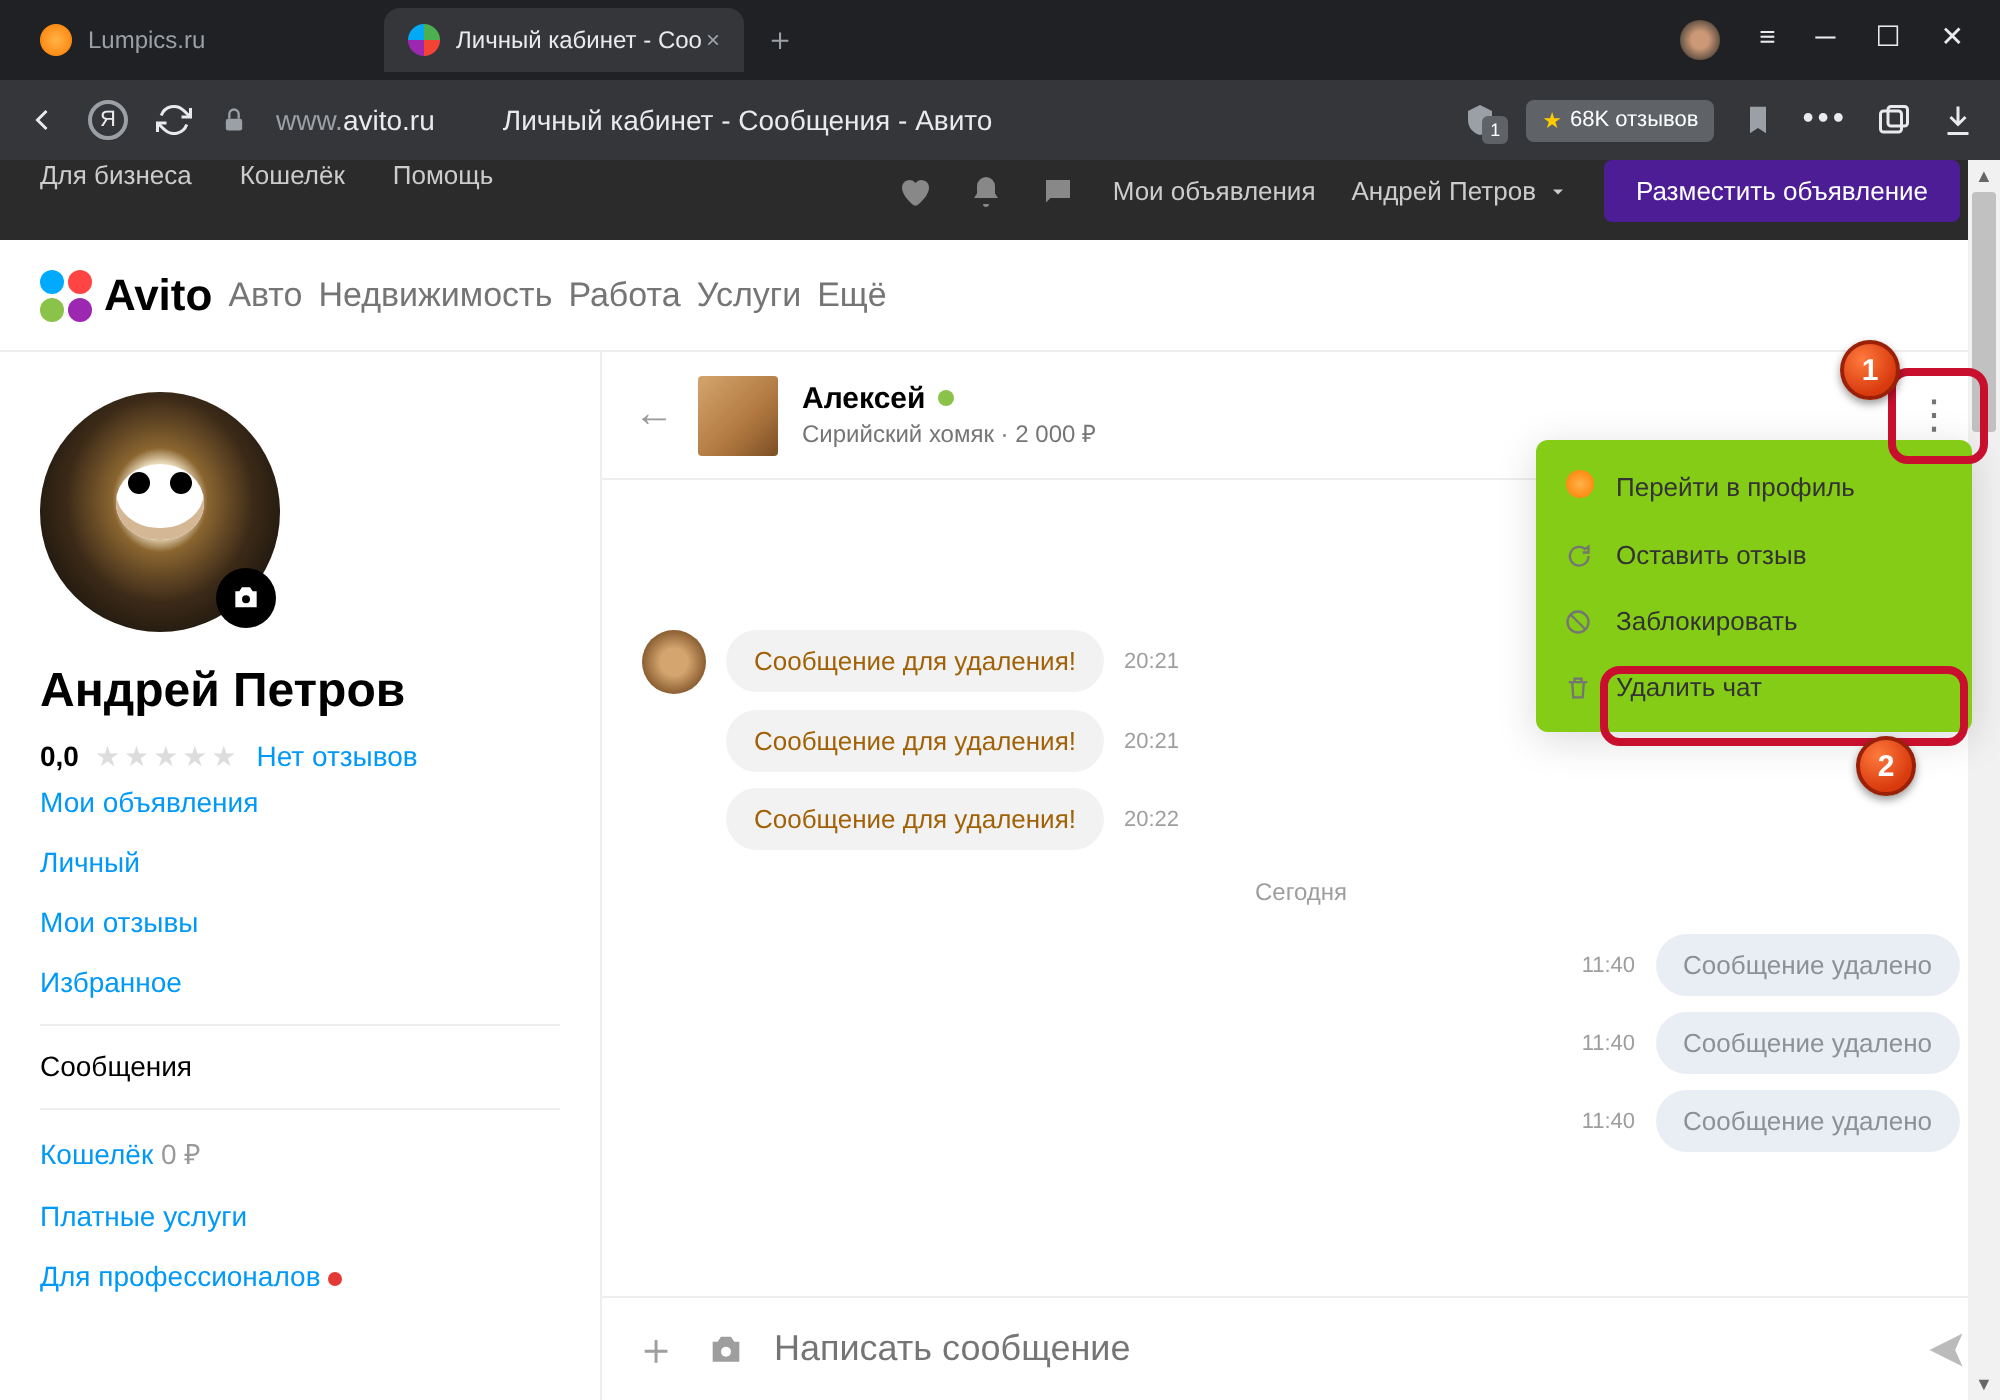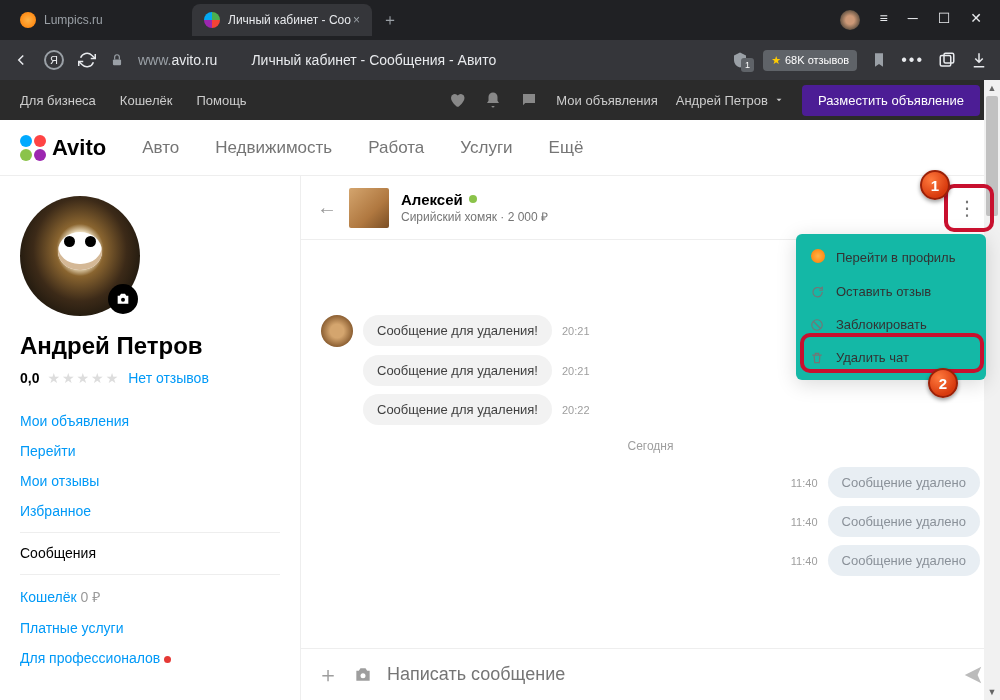--- a/index.html
+++ b/index.html
@@ -15,70 +15,70 @@
 .ava-small{width:20px;height:20px;border-radius:50%;background:radial-gradient(circle,#c97 30%,#654 70%)}
 .addrbar{height:40px;background:#35363a;display:flex;align-items:center;padding:0 12px;gap:14px;color:#9aa0a6}
 .addrbar .icn{cursor:pointer;display:flex;align-items:center;justify-content:center}
 .url-text{color:#9aa0a6;font-size:14px;flex:0 0 auto}
 .url-text .domain{color:#e8eaed}
 .page-title-bar{color:#e8eaed;font-size:14px;margin-left:20px;flex:1}
 .ext-badge{background:#5f6368;color:#fff;font-size:9px;padding:2px 4px;border-radius:3px;position:relative}
 .reviews-btn{background:#5f6368;color:#fff;font-size:11px;padding:4px 8px;border-radius:4px;display:flex;align-items:center;gap:4px}
 .star{color:#fc0}
 .content{height:620px;background:#fff;position:relative;overflow:hidden}
-.blackbar{height:40px;background:#2b2b2b;display:flex;align-items:center;padding:0 20px;color:#ccc;font-size:13px}
+.blackbar{height:40px;background:#2b2b2b;display:flex;align-items:flex-start;padding:0 20px;color:#ccc;font-size:13px}
 .blackbar .bitem{margin-right:24px;cursor:pointer}
 .blackbar .right{margin-left:auto;display:flex;align-items:center;gap:18px}
 .blackbar .ic{color:#888;cursor:pointer}
 .postbtn{background:#4c1d95;color:#fff;padding:8px 16px;border-radius:4px;cursor:pointer;font-size:13px}
 .user-dd{display:flex;align-items:center;gap:6px;cursor:pointer}
-.catbar{height:56px;border-bottom:1px solid #eee;display:flex;align-items:center;padding:0 20px;gap:36px}
+.catbar{height:56px;border-bottom:1px solid #eee;display:flex;align-items:center;padding:0 20px;gap:8px}
 .avito-logo{display:flex;align-items:center;font-weight:bold;font-size:22px;color:#000}
 .logo-dots{display:grid;grid-template-columns:12px 12px;gap:2px;margin-right:6px}
 .logo-dots span{width:12px;height:12px;border-radius:50%}
 .catlink{color:#0099f7;font-size:17px;cursor:pointer}
 .catlink.muted{color:#757575}
 .main{display:flex;height:524px}
 .sidebar{width:300px;padding:20px}
 .profile-pic{width:120px;height:120px;border-radius:50%;background:radial-gradient(ellipse at 50% 45%,#e8d8b8 0%,#e8d8b8 20%,#8a6530 28%,#3c2a18 55%,#1a150c 80%);position:relative;margin-bottom:16px}
 .profile-pic::after{content:"";position:absolute;width:44px;height:38px;background:#fff;border-radius:50% 50% 48% 48%;left:38px;top:36px;box-shadow:inset 0 -6px 0 #d4b896}
 .owl-eyes{position:absolute;top:40px;left:44px;display:flex;gap:10px;z-index:2}
 .owl-eyes span{width:11px;height:11px;background:#000;border-radius:50%}
 .cambadge{position:absolute;right:2px;bottom:2px;width:30px;height:30px;background:#000;border-radius:50%;display:flex;align-items:center;justify-content:center;color:#fff;cursor:pointer}
 .pname{font-size:24px;font-weight:bold;margin-bottom:10px}
-.rating-row{display:flex;align-items:center;gap:8px;margin-bottom:20px;font-size:14px}
+.rating-row{display:flex;align-items:center;gap:8px;font-size:14px}
 .stars-empty{color:#ddd;letter-spacing:2px}
 .noreview{color:#0099f7;cursor:pointer}
 .navlist{list-style:none}
 .navlist li{padding:7px 0;font-size:14px;color:#0099f7;cursor:pointer}
 .navlist li.active{color:#000;font-weight:normal}
 .navlist li.sep{border-top:1px solid #eee;margin-top:6px;padding-top:12px}
 .wallet-amt{color:#999}
 .prof-dot{display:inline-block;width:7px;height:7px;background:#e53935;border-radius:50%;margin-left:4px}
 .chat{flex:1;border-left:1px solid #eee;display:flex;flex-direction:column;position:relative}
 .chat-hdr{height:64px;border-bottom:1px solid #eee;display:flex;align-items:center;padding:0 16px;gap:12px}
 .backarr{color:#999;cursor:pointer;font-size:20px}
 .chat-ava{width:40px;height:40px;border-radius:2px;background:linear-gradient(135deg,#d4a56e 0%,#b07840 60%,#7a4e24 100%)}
 .chat-title{display:flex;align-items:center;gap:6px;font-weight:bold;font-size:15px}
 .online-dot{width:8px;height:8px;background:#8bc34a;border-radius:50%}
 .chat-sub{font-size:12px;color:#757575}
 .kebab{margin-left:auto;width:34px;height:34px;display:flex;align-items:center;justify-content:center;cursor:pointer;font-size:20px;color:#757575;position:relative}
 .chat-body{flex:1;padding:16px 20px;overflow:hidden;position:relative}
 .msg-row{display:flex;align-items:flex-start;gap:10px;margin-bottom:8px}
 .msg-row.right{justify-content:flex-end}
 .msg-ava{width:32px;height:32px;border-radius:50%;background:radial-gradient(circle,#d4a56e 30%,#7a4e24 80%);flex-shrink:0}
-.bubble{background:#f2f2f2;padding:8px 14px;border-radius:18px;font-size:13px;color:#404040;max-width:260px}
+.bubble{background:#f2f2f2;padding:8px 14px;border-radius:18px;font-size:13px;color:#a16207;max-width:260px}
 .bubble.sent{background:#cce8ff}
 .bubble.deleted{background:#e8eef3;color:#8a9199}
 .ts{font-size:11px;color:#9e9e9e;align-self:center}
 .checks{color:#0099f7;font-size:11px}
 .date-div{text-align:center;font-size:12px;color:#9e9e9e;margin:14px 0}
 .composer{height:52px;border-top:1px solid #eee;display:flex;align-items:center;padding:0 16px;gap:14px;color:#9e9e9e}
 .composer input{flex:1;border:none;outline:none;font-size:18px;color:#333}
-.dropdown{position:absolute;right:14px;top:58px;width:190px;background:#14b8a6;border-radius:6px;box-shadow:0 4px 20px rgba(0,0,0,0.15);padding:6px 0;z-index:10}
+.dropdown{position:absolute;right:14px;top:44px;width:218px;background:#84cc16;border-radius:6px;box-shadow:0 4px 20px rgba(0,0,0,0.15);padding:6px 0;z-index:10}
 .dd-item{padding:9px 14px;font-size:13px;color:#333;cursor:pointer;display:flex;align-items:center;gap:10px}
 .dd-ic{width:16px;text-align:center;color:#757575}
 .annot-box{position:absolute;border:4px solid #c8102e;border-radius:10px;pointer-events:none;z-index:20}
 .annot-num{position:absolute;width:30px;height:30px;border-radius:50%;background:radial-gradient(circle at 35% 30%,#ff7a3d,#d83a0e 70%);border:2px solid #9a2108;color:#fff;font-weight:bold;display:flex;align-items:center;justify-content:center;font-size:15px;z-index:21;box-shadow:0 2px 4px rgba(0,0,0,0.4)}
 .scrollbar{position:absolute;right:0;top:0;width:16px;height:100%;background:#f1f1f1}
 .scrollbar-thumb{position:absolute;right:2px;top:16px;width:12px;height:120px;background:#c1c1c1;border-radius:2px}
 .scrollbar .arr{position:absolute;width:16px;height:16px;color:#666;font-size:9px;text-align:center;line-height:16px}
 svg{display:block}
 </style>
 </head>
@@ -219,21 +219,21 @@
           </div>
       </div>
       <div class="pname">Андрей Петров</div>
       <div class="rating-row">
         <span style="font-weight:bold">0,0</span>
         <span class="stars-empty">★★★★★</span>
         <span class="noreview">Нет отзывов</span>
       </div>
       <ul class="navlist" id="navlist">
           <li>Мои объявления</li>
-          <li>Перейти</li>
+          <li>Личный</li>
           <li>Мои отзывы</li>
           <li>Избранное</li>
           <li class="active sep">Сообщения</li>
           <li class="sep">Кошелёк<span class="wallet-amt">  0 ₽</span></li>
           <li>Платные услуги</li>
           <li>Для профессионалов<span class="prof-dot"></span></li>
         </ul>
     </div>
 
     <div class="chat">

